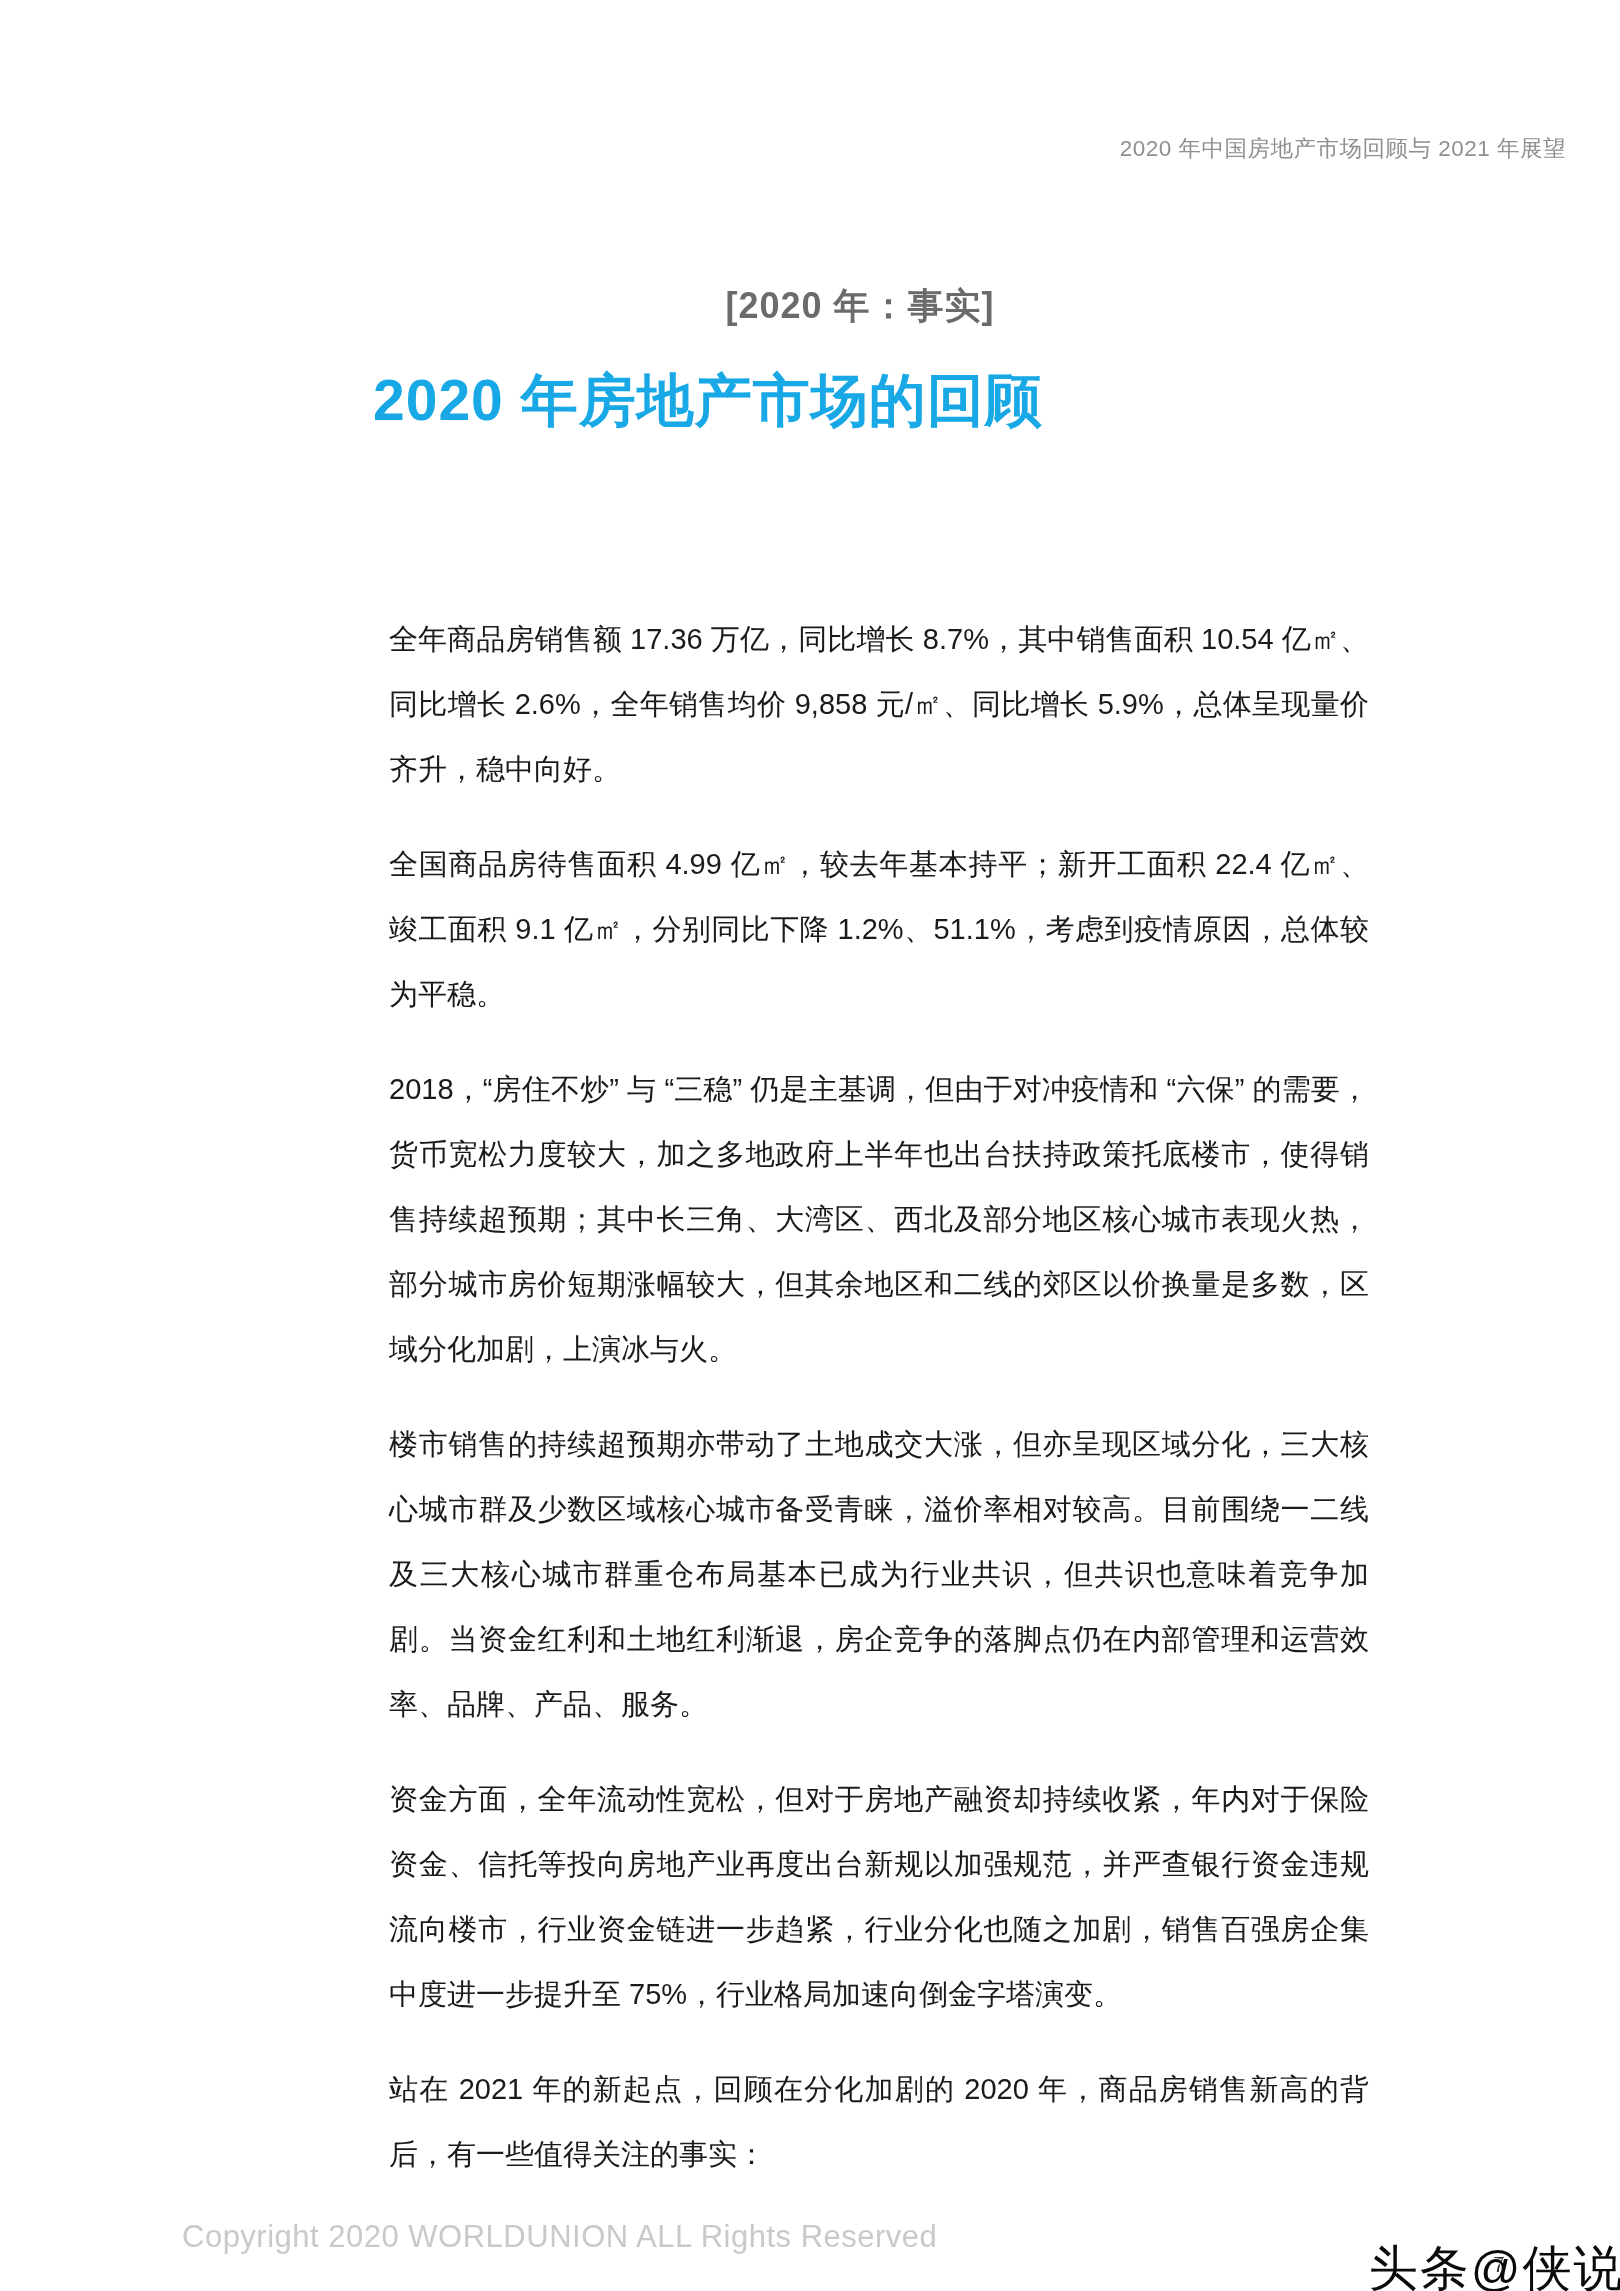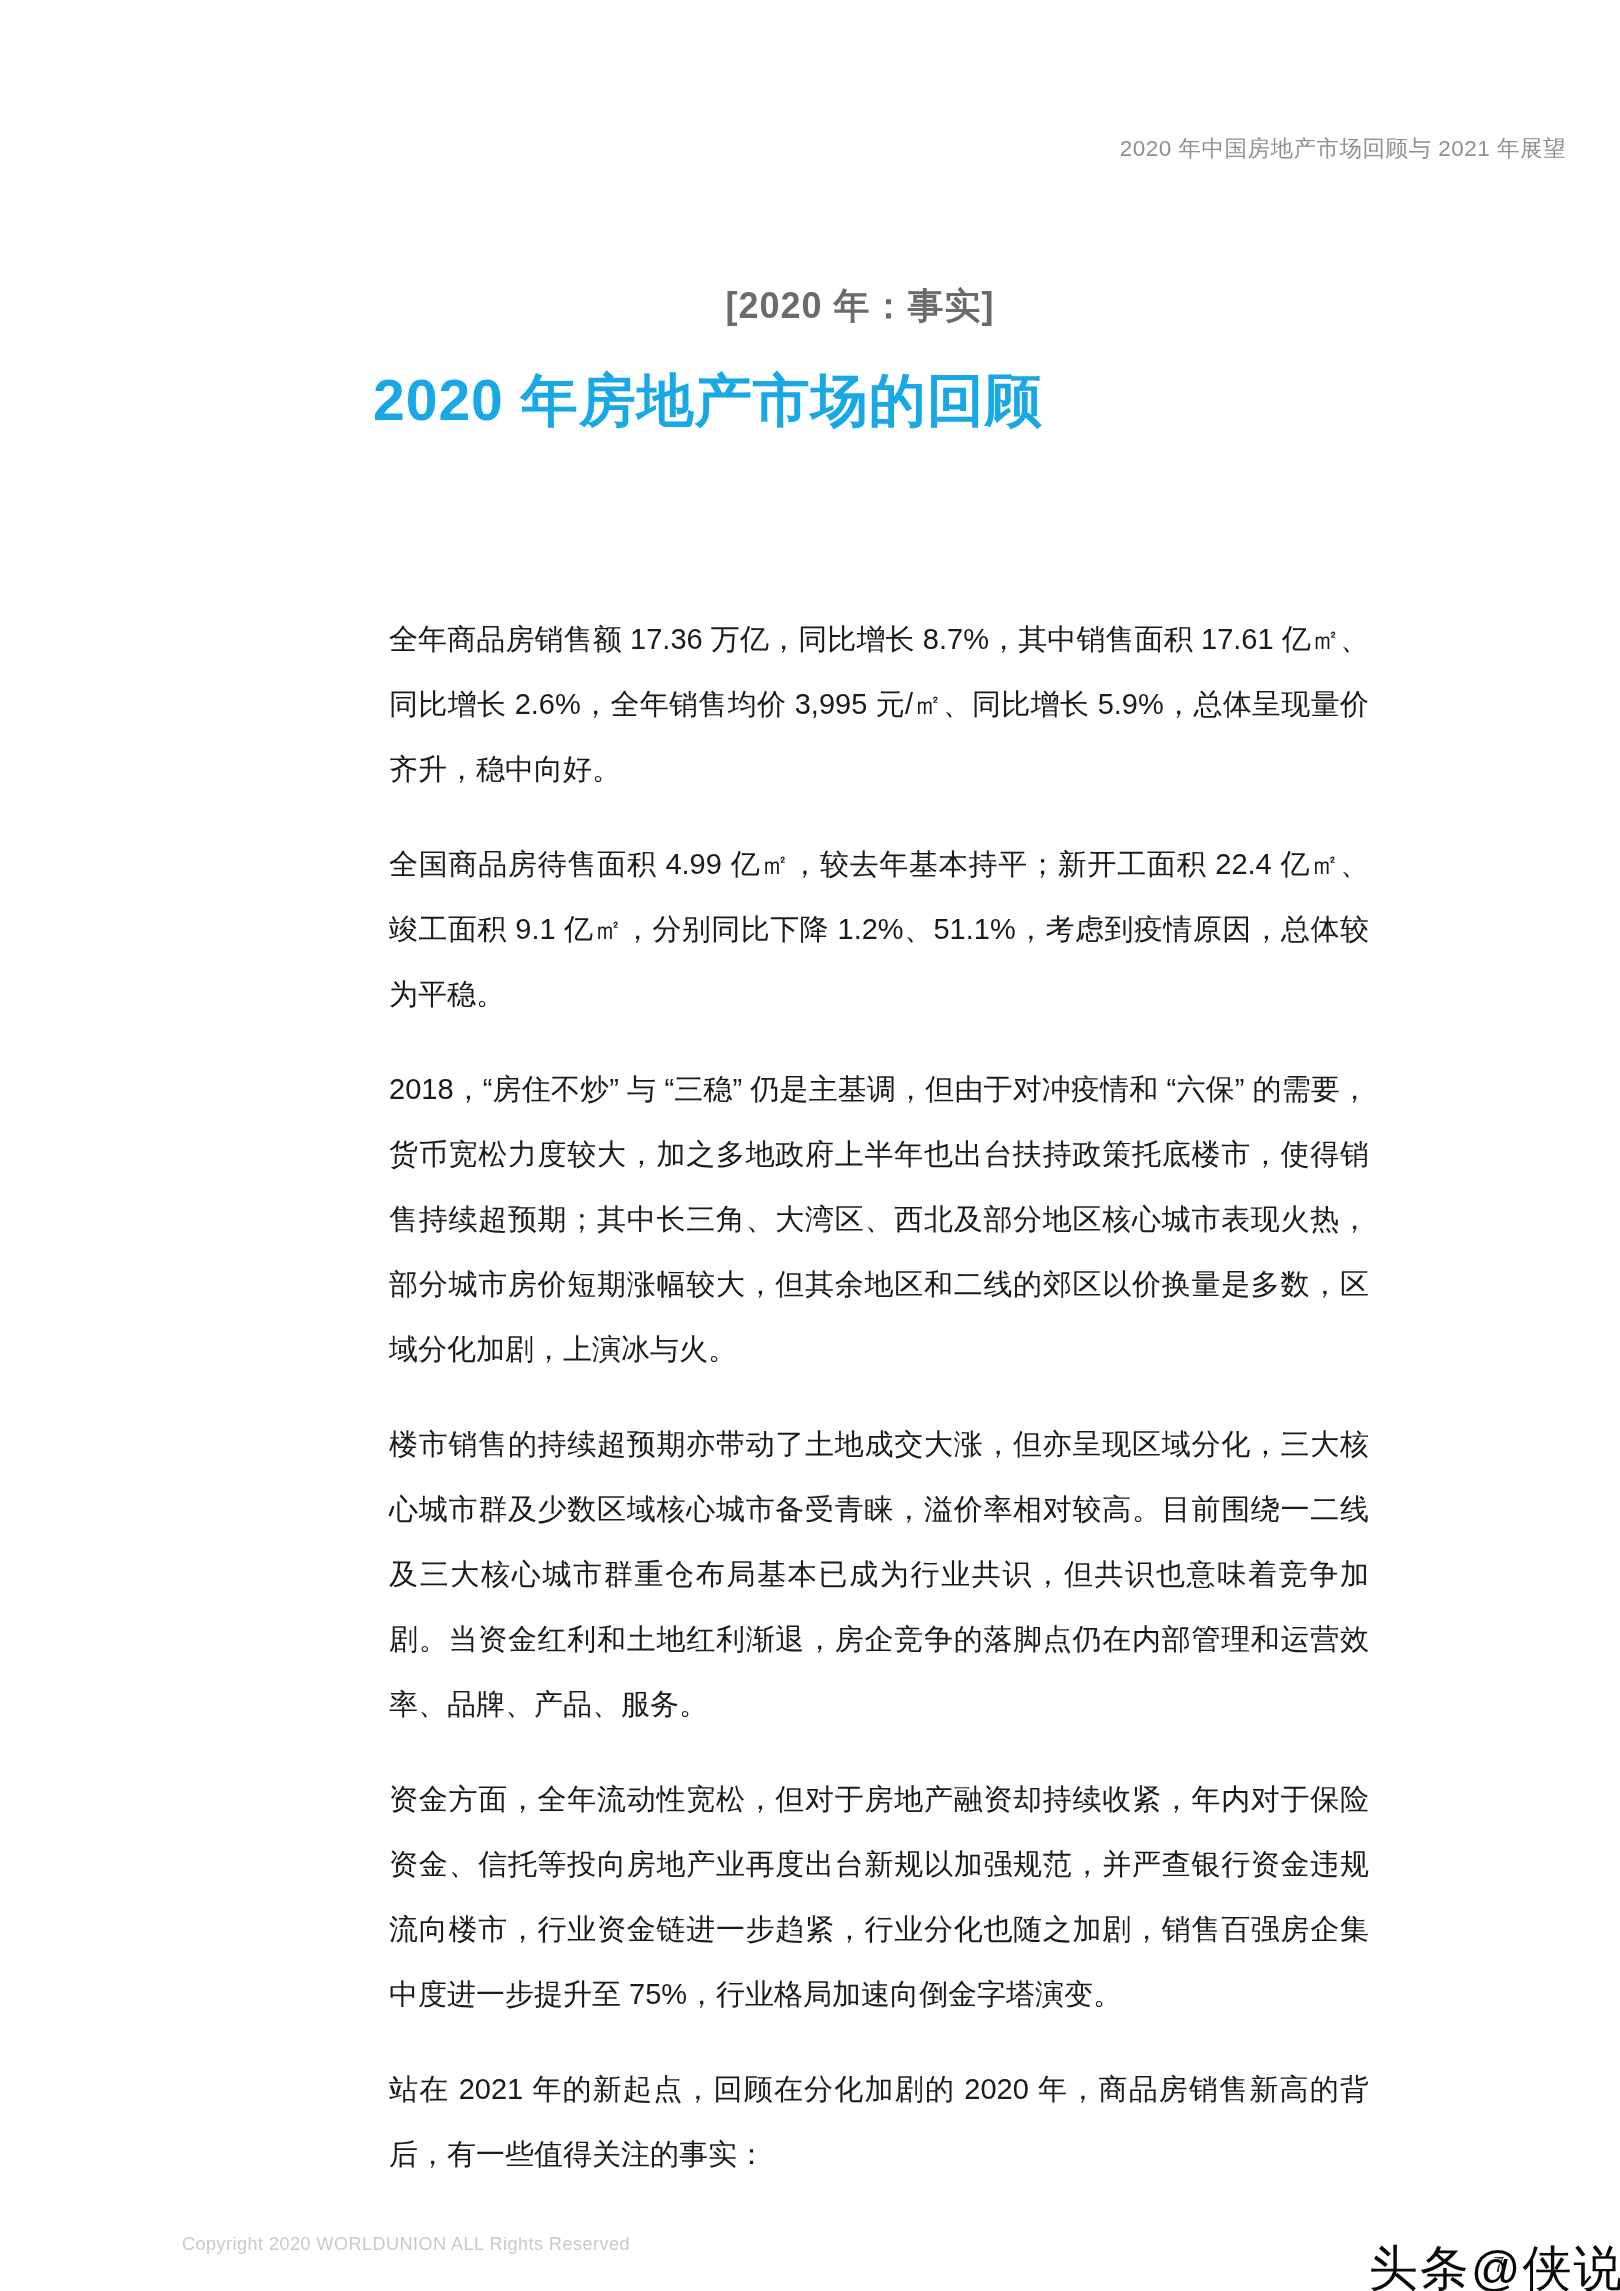--- a/index.html
+++ b/index.html
@@ -55,21 +55,21 @@
     text-align: justify;
     text-justify: inter-ideograph;
   }
   .body-text p {
     margin-bottom: 30px;
   }
   .footer-copyright {
     position: absolute;
     left: 118px;
     bottom: 69px;
-    font-size: 18px;
+    font-size: 31px;
     color: #c9c9c9;
     letter-spacing: 0.5px;
   }
   .page-number {
     position: absolute;
     left: 1429px;
     top: 2188px;
     font-size: 21.6px;
     color: #333333;
   }
@@ -89,21 +89,21 @@
 
 <div class="page">
 
   <div class="doc-header">2020 年中国房地产市场回顾与 2021 年展望</div>
 
   <div class="section-tag">[2020 年：事实]</div>
 
   <h1 class="main-title">2020 年房地产市场的回顾</h1>
 
   <div class="body-text">
-    <p>全年商品房销售额 17.36 万亿，同比增长 8.7%，其中销售面积 17.61 亿㎡、同比增长 2.6%，全年销售均价 3,995 元/㎡、同比增长 5.9%，总体呈现量价齐升，稳中向好。</p>
+    <p>全年商品房销售额 17.36 万亿，同比增长 8.7%，其中销售面积 10.54 亿㎡、同比增长 2.6%，全年销售均价 9,858 元/㎡、同比增长 5.9%，总体呈现量价齐升，稳中向好。</p>
     <p>全国商品房待售面积 4.99 亿㎡，较去年基本持平；新开工面积 22.4 亿㎡、竣工面积 9.1 亿㎡，分别同比下降 1.2%、51.1%，考虑到疫情原因，总体较为平稳。</p>
     <p>2018，“房住不炒” 与 “三稳” 仍是主基调，但由于对冲疫情和 “六保” 的需要，货币宽松力度较大，加之多地政府上半年也出台扶持政策托底楼市，使得销售持续超预期；其中长三角、大湾区、西北及部分地区核心城市表现火热，部分城市房价短期涨幅较大，但其余地区和二线的郊区以价换量是多数，区域分化加剧，上演冰与火。</p>
     <p>楼市销售的持续超预期亦带动了土地成交大涨，但亦呈现区域分化，三大核心城市群及少数区域核心城市备受青睐，溢价率相对较高。目前围绕一二线及三大核心城市群重仓布局基本已成为行业共识，但共识也意味着竞争加剧。当资金红利和土地红利渐退，房企竞争的落脚点仍在内部管理和运营效率、品牌、产品、服务。</p>
     <p>资金方面，全年流动性宽松，但对于房地产融资却持续收紧，年内对于保险资金、信托等投向房地产业再度出台新规以加强规范，并严查银行资金违规流向楼市，行业资金链进一步趋紧，行业分化也随之加剧，销售百强房企集中度进一步提升至 75%，行业格局加速向倒金字塔演变。</p>
     <p>站在 2021 年的新起点，回顾在分化加剧的 2020 年，商品房销售新高的背后，有一些值得关注的事实：</p>
   </div>
 
   <div class="footer-copyright">Copyright 2020 WORLDUNION ALL Rights Reserved</div>
 
   <div class="page-number">7</div>

